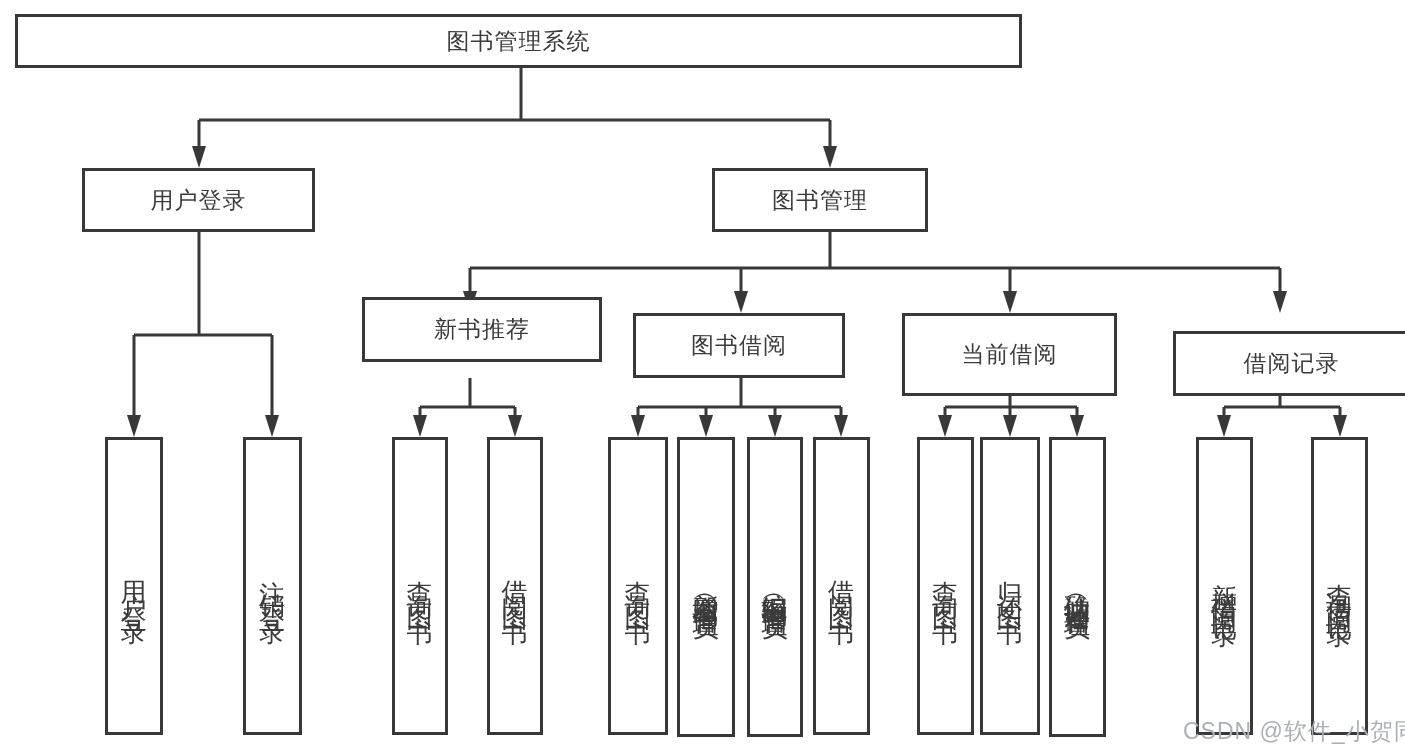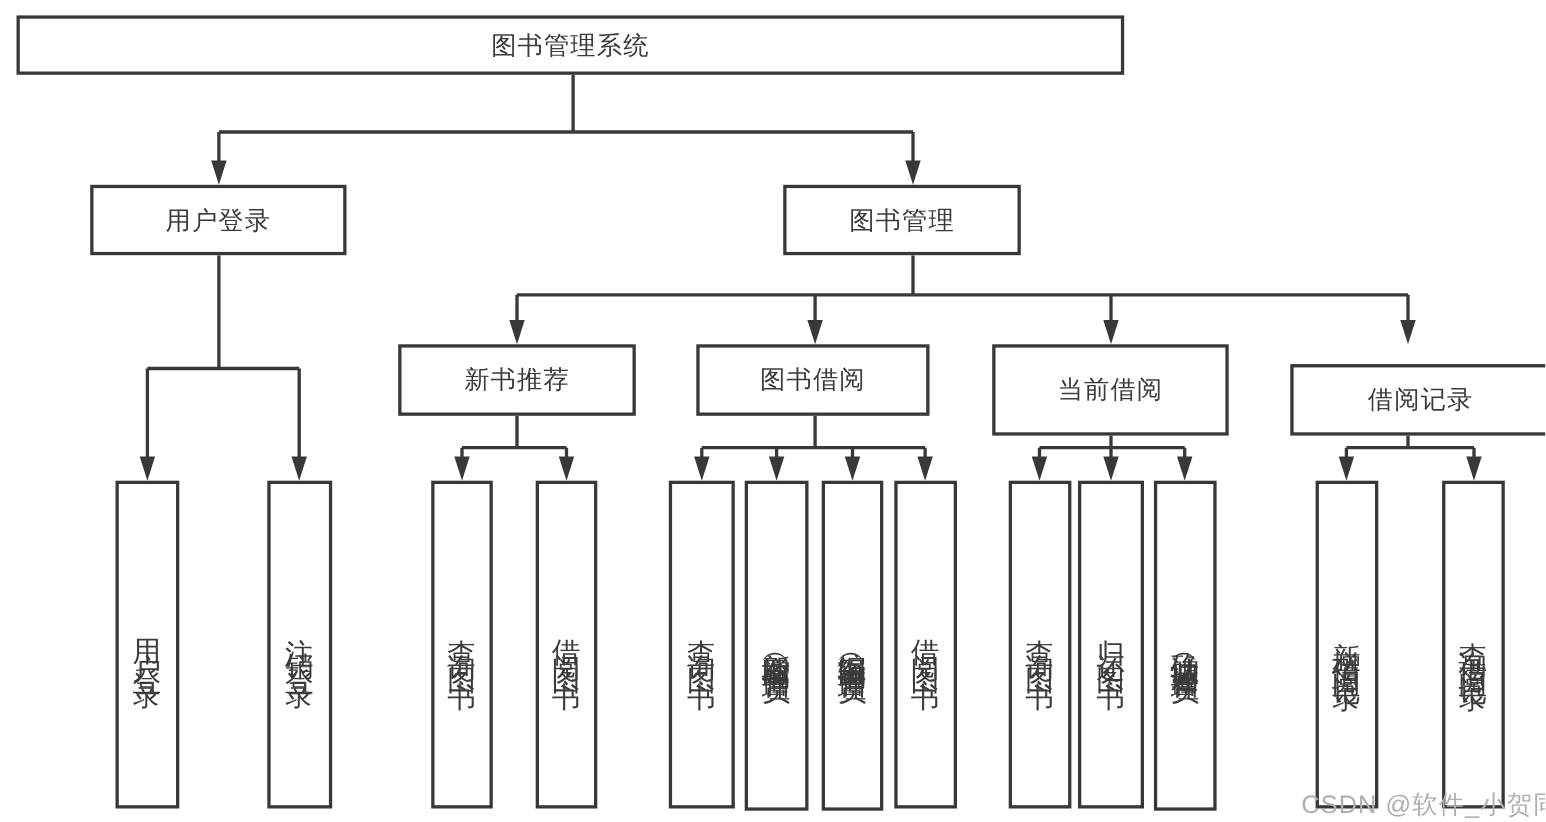--- a/index.html
+++ b/index.html
@@ -62,21 +62,21 @@
       <path class="arrow" d="M1217 415 L1231 415 L1224 437 Z"></path>
       <path class="arrow" d="M1333 415 L1347 415 L1340 437 Z"></path>
     </g>
   </svg>
 
   <div class="node h" style="left:15px;top:14px;width:1007px;height:54px">图书管理系统</div>
 
   <div class="node h" style="left:82px;top:168px;width:233px;height:64px">用户登录</div>
   <div class="node h" style="left:712px;top:168px;width:216px;height:64px">图书管理</div>
 
-  <div class="node h" style="left:362px;top:313px;width:216px;height:65px">新书推荐</div>
+  <div class="node h" style="left:362px;top:297px;width:240px;height:65px">新书推荐</div>
   <div class="node h" style="left:633px;top:313px;width:212px;height:65px">图书借阅</div>
   <div class="node h" style="left:902px;top:313px;width:215px;height:83px">当前借阅</div>
   <div class="node h" style="left:1173px;top:331px;width:237px;height:65px">借阅记录</div>
 
   <div class="node" style="left:105px;top:437px;width:58px;height:298px">
     <span class="vtext sp4">用户登录</span>
   </div>
   <div class="node" style="left:243px;top:437px;width:59px;height:298px">
     <span class="vtext sp4">注销登录</span>
   </div>

